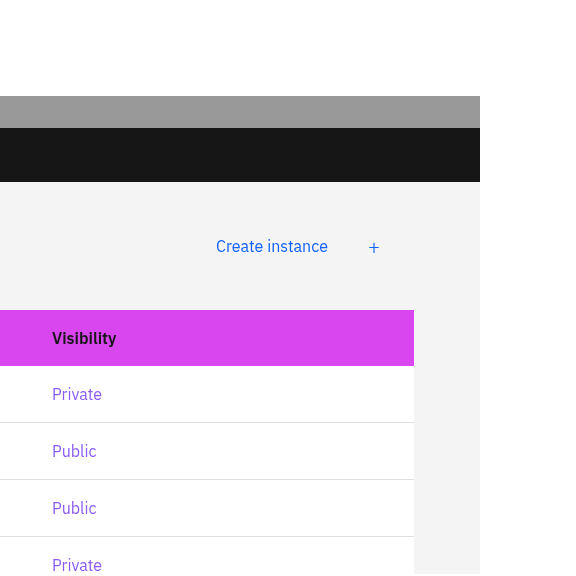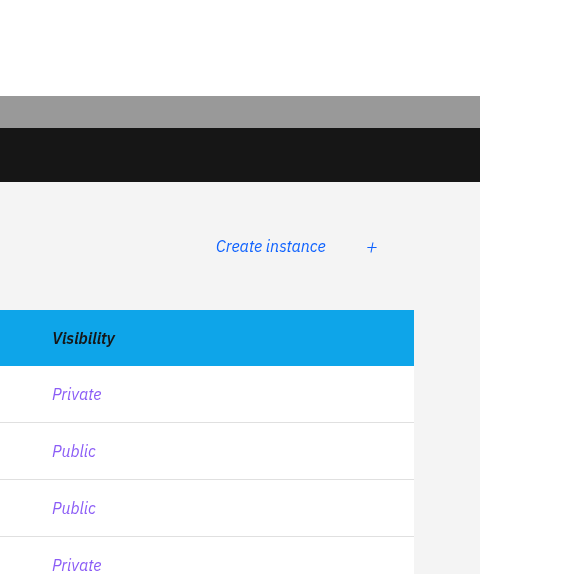--- a/index.html
+++ b/index.html
@@ -27,21 +27,20 @@
       height: 54px;
       background: #161616;
     }
     .main-panel {
       position: absolute;
       top: 182px;
       left: 0;
       width: 480px;
       background: #f4f4f4;
       height: 392px;
-      font-style: italic;
     }
     .action-bar {
       display: flex;
       align-items: center;
       justify-content: flex-start;
       padding-left: 216px;
       height: 128px;
       gap: 40px;
     }
     .action-link {
@@ -54,21 +53,21 @@
       color: #0f62fe;
       font-size: 20px;
       font-weight: 300;
       cursor: pointer;
     }
     .table-container {
       width: 414px;
       background: #ffffff;
     }
     .table-header {
-      background: #0ea5e9;
+      background: #d946ef;
       padding: 18px 16px 18px 52px;
       font-size: 16px;
       font-weight: 600;
       color: #161616;
     }
     .table-row {
       background: #ffffff;
       padding: 18px 16px 18px 52px;
       border-bottom: 1px solid #e0e0e0;
       font-size: 16px;

